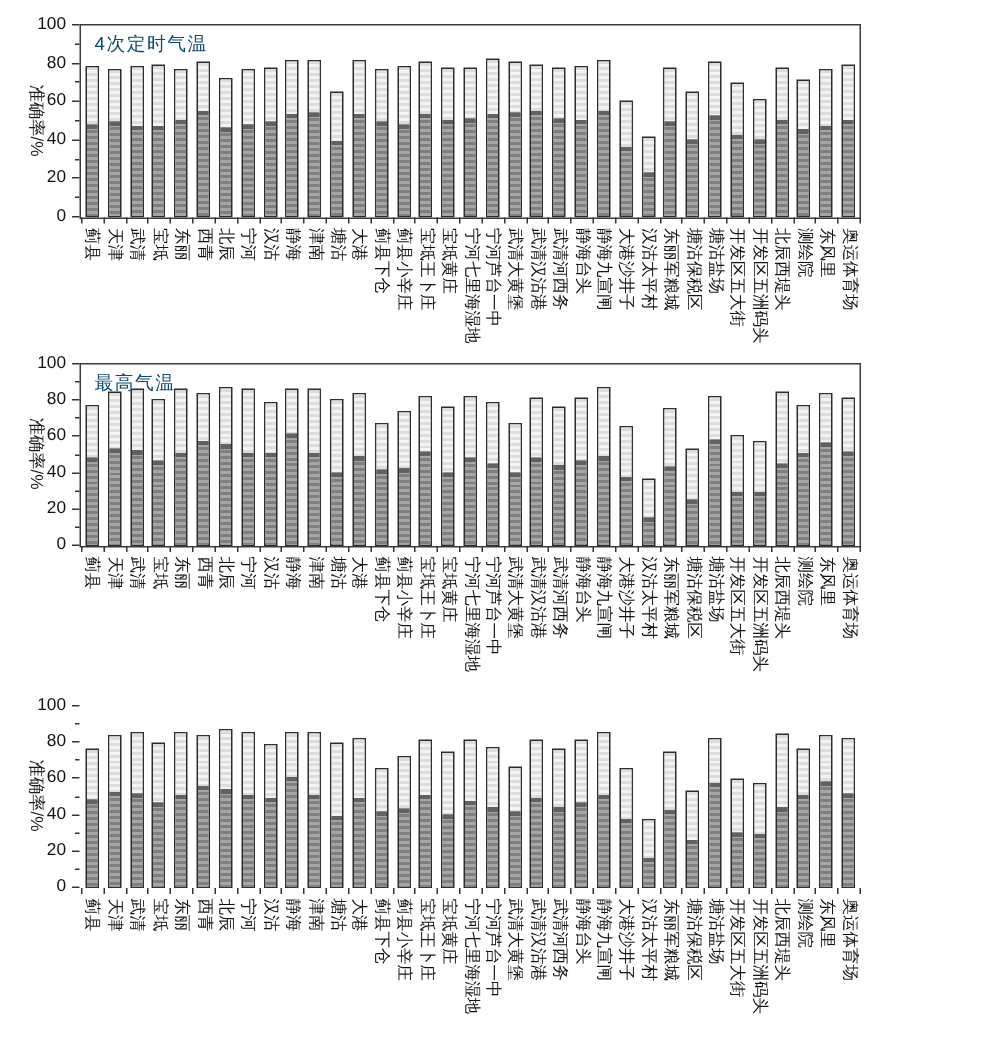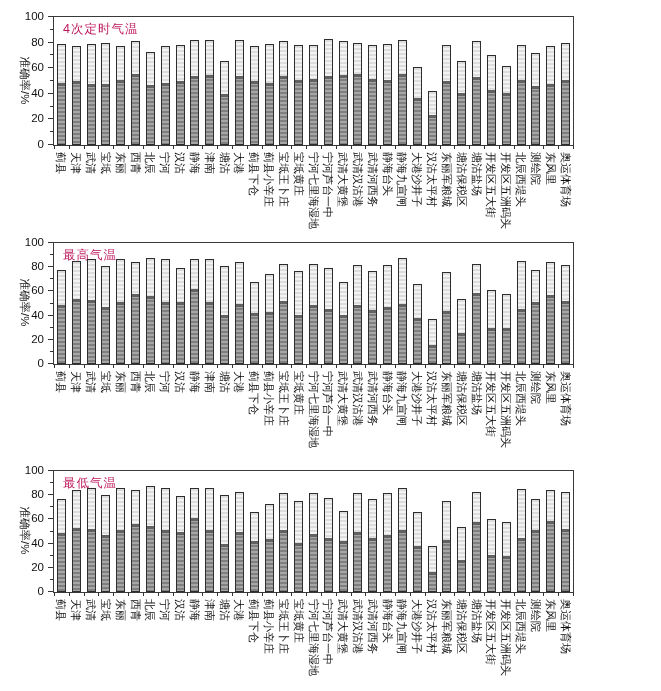--- a/index.html
+++ b/index.html
@@ -6,21 +6,21 @@
   #page{position:relative;width:661px;height:691px;background:#fff;overflow:hidden;
         font-family:"Liberation Sans",sans-serif;color:#111;}
   .panel{position:relative;width:661px;}
   #panel0{height:240px;}
   #panel1{height:230px;}
   #panel2{height:221px;}
   .plot{position:absolute;left:53px;width:519px;border:1px solid #3a3a3a;background:#fff;}
   #panel0 .plot{top:16px;height:128px;}
   #panel1 .plot{top:2px;height:121px;}
   #panel2 .plot{top:0px;height:121px;}
-  .title{position:absolute;left:9px;top:4px;font-size:12.5px;letter-spacing:1px;color:#be185d;white-space:nowrap;text-align:center;}
+  .title{position:absolute;left:9px;top:4px;font-size:12.5px;letter-spacing:1px;color:#0c4a6e;white-space:nowrap;text-align:center;}
   .ylabel{position:absolute;left:-11px;width:70px;text-align:center;font-size:11.5px;color:#1a1a1a;
           white-space:nowrap;transform:rotate(90deg);}
   #panel0 .ylabel{top:73px;}
   #panel1 .ylabel{top:55px;}
   #panel2 .ylabel{top:53px;}
   .ytl{position:absolute;width:30px;left:14px;text-align:right;font-size:11.5px;color:#111;line-height:13px;}
   .ymaj{position:absolute;width:5px;height:1px;background:#333;left:48px;}
   .ymin{position:absolute;width:3px;height:1px;background:#333;left:50px;}
   .xtick{position:absolute;width:1px;height:4px;background:#333;}
   .bar{position:absolute;box-sizing:border-box;width:9px;border:1px solid #2d2d2d;background:#fff;}
@@ -507,23 +507,20 @@
       <div class="xlabel" style="left: 556.757px; top: 131px;">东风里</div>
       <div class="bar" style="left: 561.086px; top: 25px; height: 99px;">
         <div class="seg-light" style="height: 36px;"></div>
         <div class="seg-dark" style="height: 62px;"></div>
       </div>
       <div class="xlabel" style="left: 571.586px; top: 131px;">奥运体育场</div>
     </div>
 
   <div class="panel" id="panel2">
     <span class="ylabel">准确率/%</span>
-    <div class="plot">
-      <span class="title">最低气温</span>
-    </div>
   <div class="ymaj" style="top: 0px;"></div>
       <div class="ytl" style="top: -6px;">100</div>
       <div class="ymaj" style="top: 24.2px;"></div>
       <div class="ytl" style="top: 18.2px;">80</div>
       <div class="ymaj" style="top: 48.4px;"></div>
       <div class="ytl" style="top: 42.4px;">60</div>
       <div class="ymaj" style="top: 72.6px;"></div>
       <div class="ytl" style="top: 66.6px;">40</div>
       <div class="ymaj" style="top: 96.8px;"></div>
       <div class="ytl" style="top: 90.8px;">20</div>

